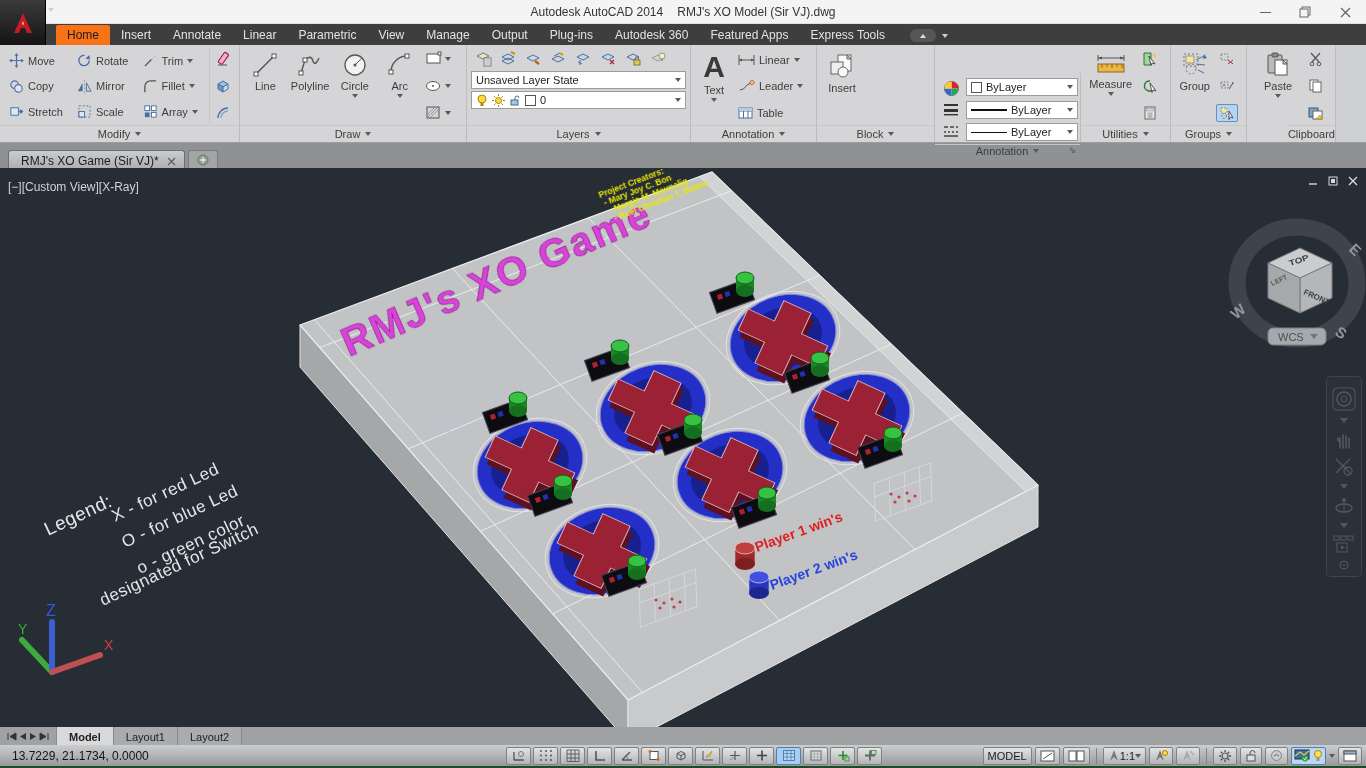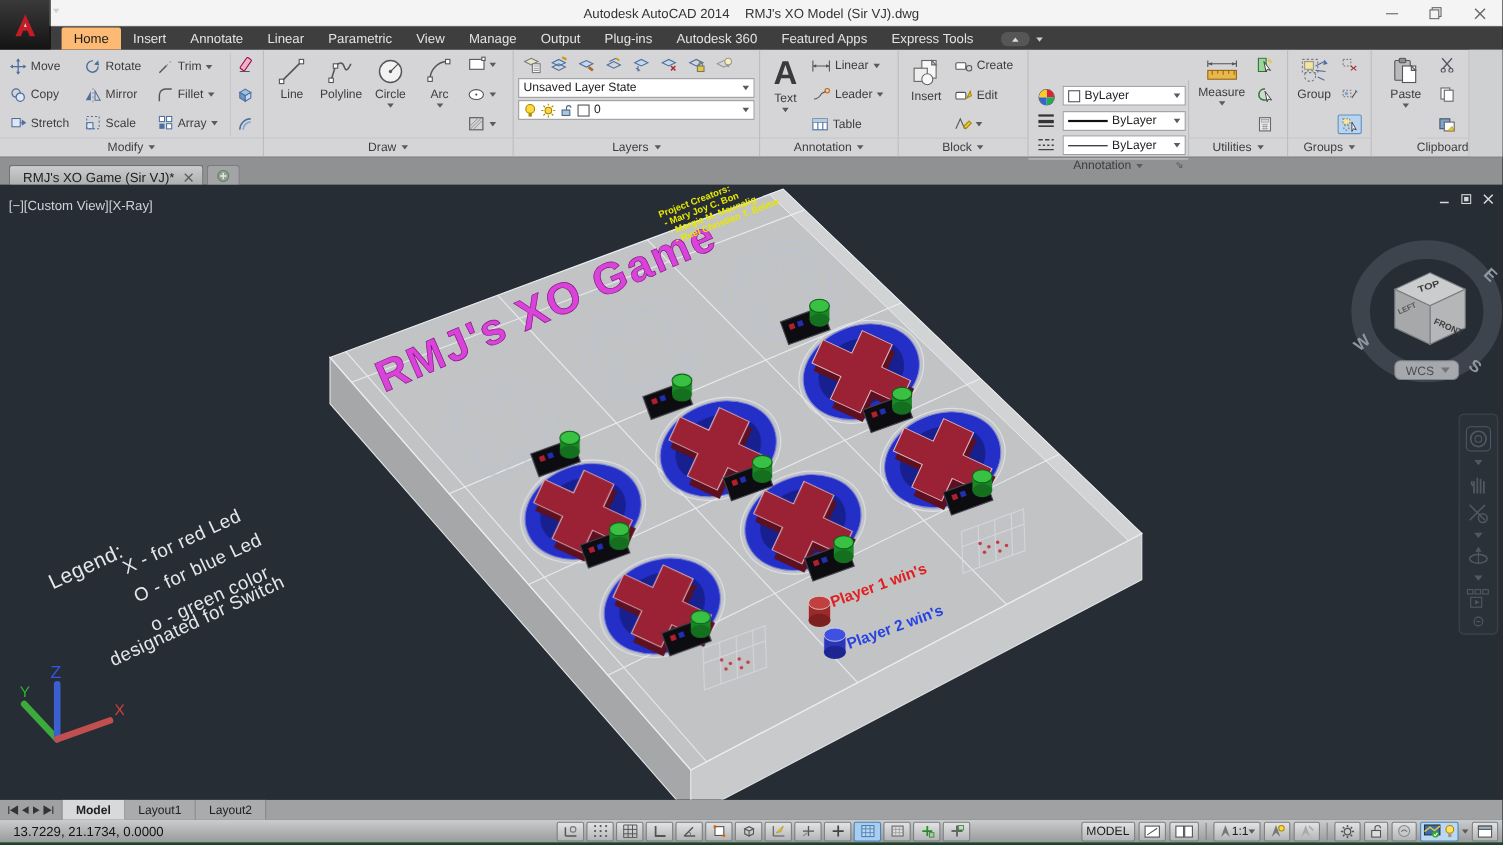--- a/index.html
+++ b/index.html
@@ -10,21 +10,21 @@
   .titlebar{height:24px;background:#f4f4f4;position:relative;display:flex;align-items:center;justify-content:center;border-bottom:1px solid #e0e0e0;}
   .titlebar .title{color:#333;font-size:12px;display:flex;gap:14px;}
   .winbtns{position:absolute;right:6px;top:0;height:24px;display:flex;align-items:center;gap:26px;padding-right:8px;}
   .winbtn{width:14px;height:12px;display:flex;align-items:center;justify-content:center;cursor:default;}
   .logo{position:absolute;left:0;top:0;width:46px;height:45px;background:linear-gradient(#3a3a3a,#141414);z-index:30;display:flex;align-items:center;justify-content:center;border-right:1px solid #000;}
   .logo-caret{position:absolute;left:48px;top:8px;}
 
   
   .tabstrip{height:21px;background:#3e3e3e;display:flex;align-items:flex-end;padding-left:56px;position:relative;}
   .rtab{padding:3px 11px 3px;color:#e3e3e3;font-size:12px;cursor:default;white-space:nowrap;}
-  .rtab.active{background:#fdba74;color:#1b1b1b;border-radius:2px 2px 0 0;}
+  .rtab.active{background:#f97316;color:#1b1b1b;border-radius:2px 2px 0 0;}
   .rib-min{margin-left:14px;margin-bottom:3px;width:26px;height:13px;background:#565656;border-radius:6px;display:flex;align-items:center;justify-content:center;}
   .caret{display:inline-block;width:0;height:0;border-left:3.5px solid transparent;border-right:3.5px solid transparent;border-top:4px solid #5a5a5a;vertical-align:middle;}
   .caret.up{border-top:none;border-bottom:4px solid #ddd;}
   .caret.lite{border-top-color:#d0d0d0;}
 
   
   .ribbon{height:98px;background:#d5d5d7;display:flex;border-bottom:1px solid #9a9c9e;}
   .panel{display:flex;flex-direction:column;border-right:1px solid #bcbdbf;}
   .pbody{flex:1;display:flex;align-items:stretch;padding:3px 4px 1px;gap:2px;}
   .plabel{height:17px;display:flex;align-items:center;justify-content:center;gap:5px;color:#3d3d3d;font-size:11px;border-top:1px solid #c6c7c9;position:relative;}
@@ -426,43 +426,20 @@
     <div class="pbody">
       <div class="bigbtn" style="width:42px;">
         <svg width="28" height="28" viewBox="0 0 28 28">
             <rect x="10" y="3" width="13" height="16" fill="#f8f8f8" stroke="#666"></rect>
             <path d="M19 3 L23 7 L19 7 Z" fill="#ccc" stroke="#666"></path>
             <rect x="3" y="10" width="12" height="12" fill="#eee" stroke="#666"></rect>
             <circle cx="15" cy="20" r="5" fill="#f8f8f8" stroke="#666"></circle>
           </svg>
         <span>Insert</span>
       </div>
-      <div class="minicol">
-        <div class="rowbtn">
-            <svg width="16" height="12" viewBox="0 0 16 12">
-              <rect x="1" y="3" width="9" height="6" rx="1" fill="#fff" stroke="#555"></rect>
-              <circle cx="13" cy="8" r="2.5" fill="none" stroke="#555"></circle>
-            </svg>
-            <span>Create</span>
-          </div>
-        <div class="rowbtn">
-            <svg width="16" height="12" viewBox="0 0 16 12">
-              <rect x="1" y="3" width="9" height="6" rx="1" fill="#fff" stroke="#555"></rect>
-              <path d="M11 8 L14 2 L15 6 Z" fill="#e8c840" stroke="#a80"></path>
-            </svg>
-            <span>Edit</span>
-          </div>
-        <div class="minibtn">
-            <svg width="18" height="14" viewBox="0 0 18 14">
-              <path d="M2 11 L6 2 L10 11" fill="none" stroke="#555"></path>
-              <path d="M9 9 L14 4 L16 6 L11 11 Z" fill="#e8c840" stroke="#a80"></path>
-            </svg>
-            <span class="caret"></span>
-          </div>
-      </div>
     </div>
     <div class="plabel">
         <span>Block</span>
         <span class="caret"></span>
       </div>
   </div>
 
   <div class="panel" style="width:146px;margin-top:28px;">
     <div class="pbody" style="gap:3px;">
       <div class="minicol" style="width:24px;">

